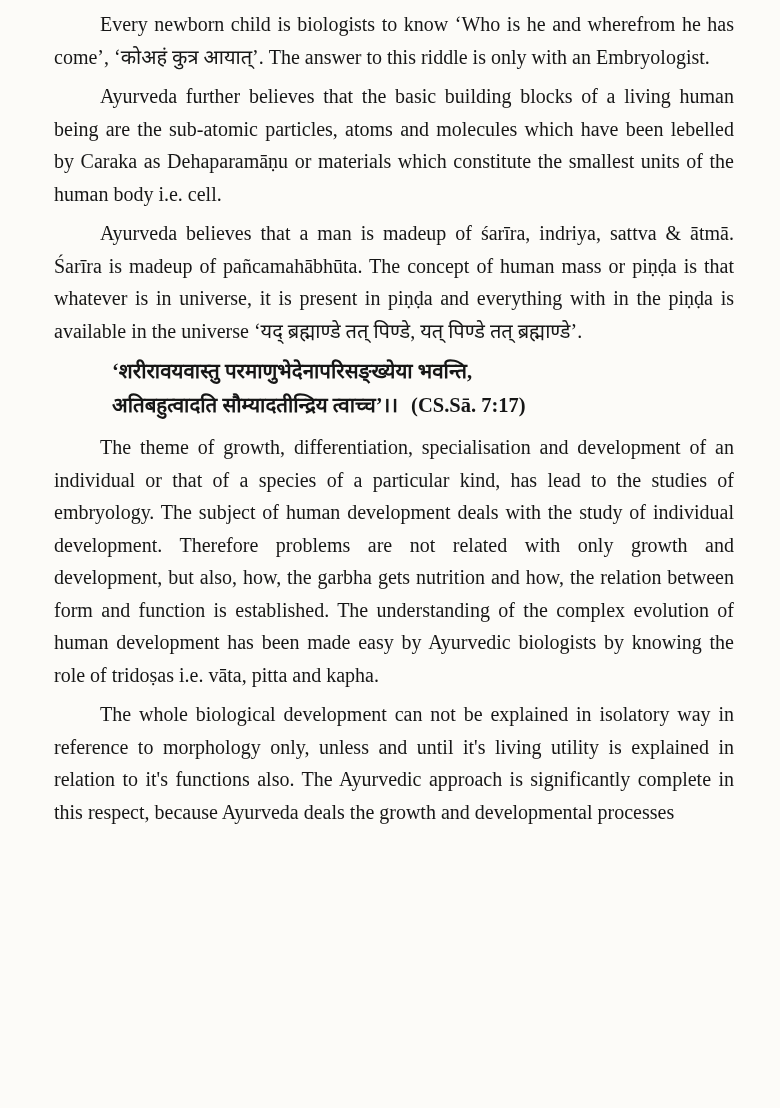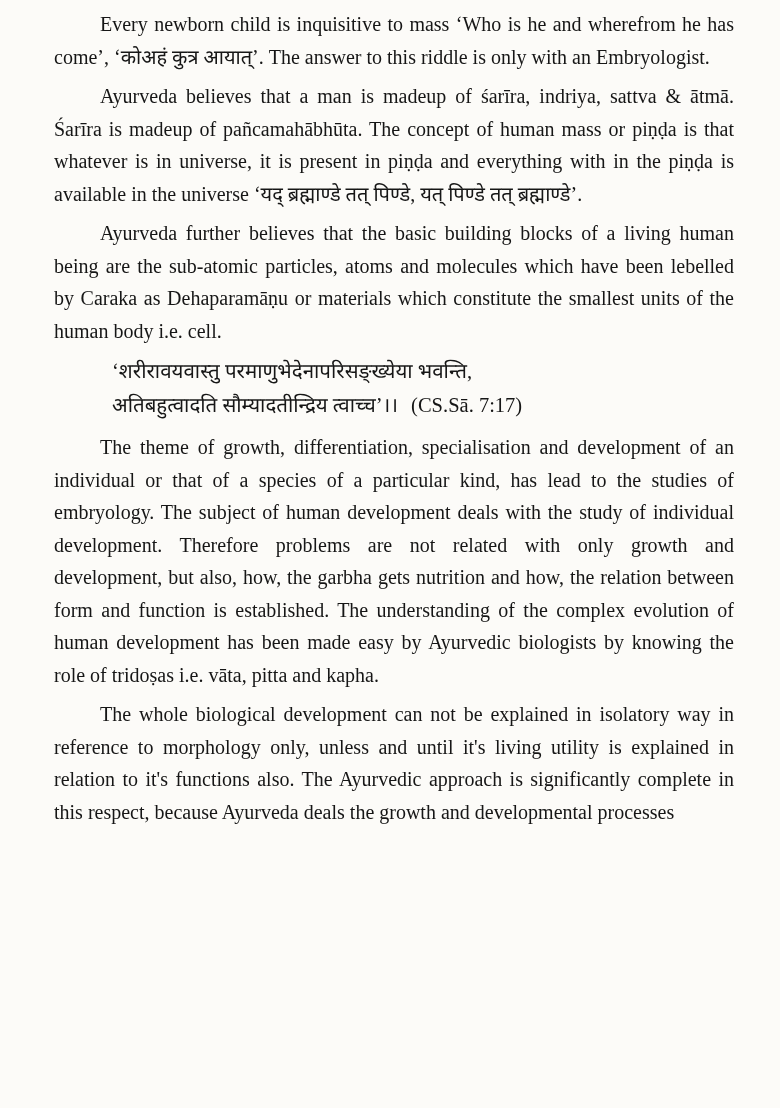--- a/index.html
+++ b/index.html
@@ -43,40 +43,41 @@
   .sanskrit-quote {
     margin: 2px 0 9px 58px;
     font-size: 20.5px;
     line-height: 34px;
     text-align: left;
     color: #161616;
   }
   .sanskrit-quote p {
     margin: 0;
     text-indent: 0;
+    font-weight: bold;
   }
   .quote-citation {
     padding-left: 6px;
     font-family: "Liberation Serif", "DejaVu Serif", serif;
     margin-left: 7px;
   }
 </style>
 </head>
 <body>
 
 <div class="page">
 
 
   <main class="body-copy">
 
-    <p class="para">Every newborn child is inquisitive to mass ‘Who is he and wherefrom he has come’, ‘कोअहं कुत्र आयात्’. The answer to this riddle is only with an Embryologist.</p>
+    <p class="para">Every newborn child is biologists to know ‘Who is he and wherefrom he has come’, ‘कोअहं कुत्र आयात्’. The answer to this riddle is only with an Embryologist.</p>
+
+    <p class="para">Ayurveda further believes that the basic building blocks of a living human being are the sub-atomic particles, atoms and molecules which have been lebelled by Caraka as Dehaparamāṇu or materials which constitute the smallest units of the human body i.e. cell.</p>
 
     <p class="para">Ayurveda believes that a man is madeup of śarīra, indriya, sattva &amp; ātmā. Śarīra is madeup of pañcamahābhūta. The concept of human mass or piṇḍa is that whatever is in universe, it is present in piṇḍa and everything with in the piṇḍa is available in the universe ‘यद् ब्रह्माण्डे तत् पिण्डे, यत् पिण्डे तत् ब्रह्माण्डे’.</p>
-
-    <p class="para">Ayurveda further believes that the basic building blocks of a living human being are the sub-atomic particles, atoms and molecules which have been lebelled by Caraka as Dehaparamāṇu or materials which constitute the smallest units of the human body i.e. cell.</p>
 
     <div class="sanskrit-quote">
       <p>‘शरीरावयवास्तु परमाणुभेदेनापरिसङ्ख्येया भवन्ति,</p>
       <p><span>अतिबहुत्वादति सौम्यादतीन्द्रिय त्वाच्च’।।</span><span class="quote-citation">(CS.Sā. 7:17)</span></p>
     </div>
 
     <p class="para">The theme of growth, differentiation, specialisation and development of an individual or that of a species of a particular kind, has lead to the studies of embryology. The subject of human development deals with the study of individual development. Therefore problems are not related with only growth and development, but also, how, the garbha gets nutrition and how, the relation between form and function is established. The understanding of the complex evolution of human development has been made easy by Ayurvedic biologists by knowing the role of tridoṣas i.e. vāta, pitta and kapha.</p>
 
     <p class="para">The whole biological development can not be explained in isolatory way in reference to morphology only, unless and until it's living utility is explained in relation to it's functions also. The Ayurvedic approach is significantly complete in this respect, because Ayurveda deals the growth and developmental processes</p>
 

